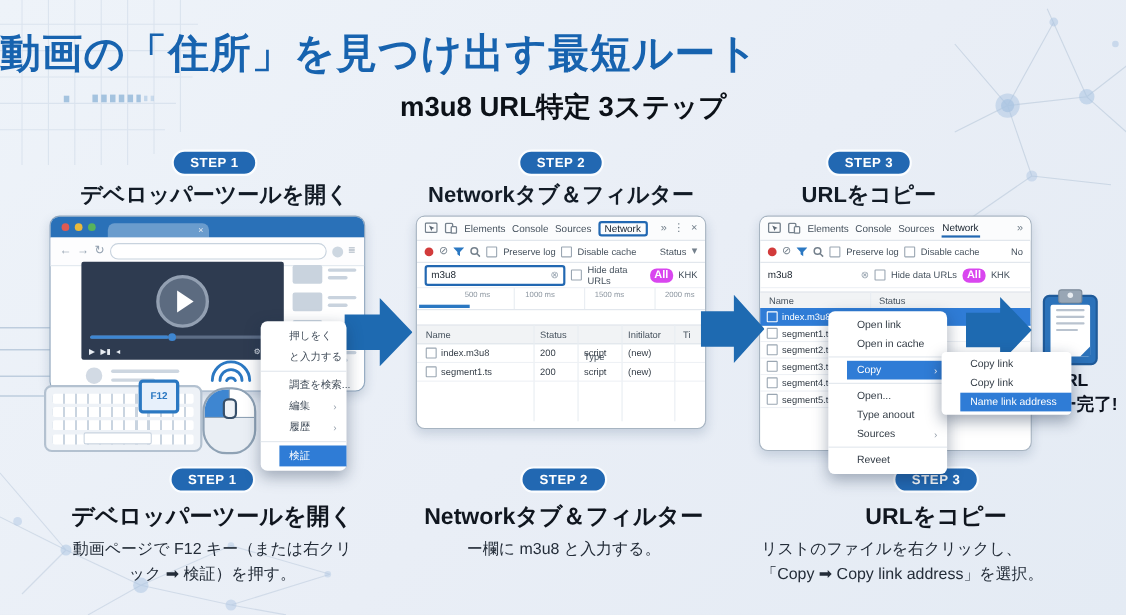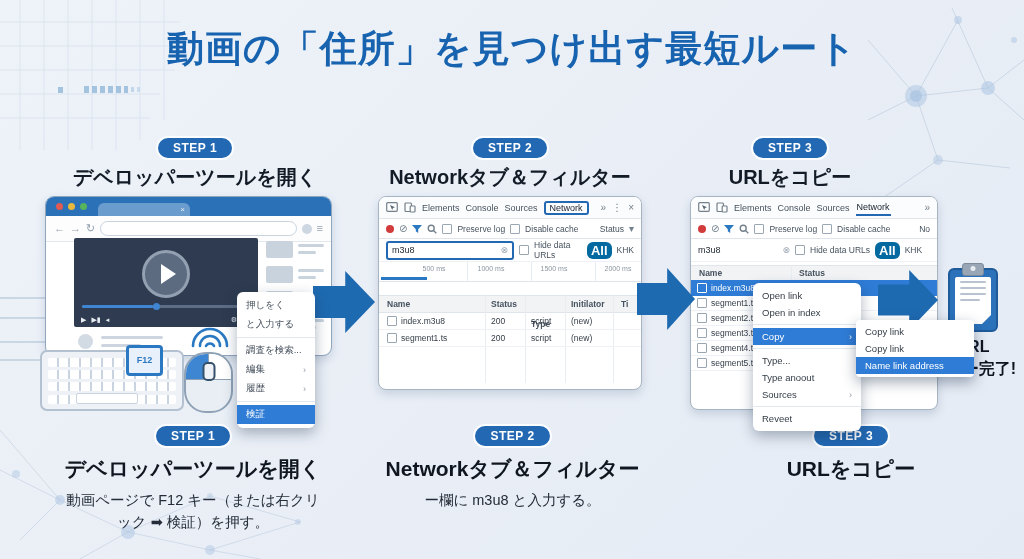--- a/index.html
+++ b/index.html
@@ -1,18 +1,18 @@
 <!DOCTYPE html>
 <html><head>
 <meta charset="utf-8">
 <style>
   html,body{margin:0;padding:0;background:#dfe5ec;}
   #canvas{position:relative;width:1024px;height:559px;background:linear-gradient(135deg,#eef3f9 0%,#e9eef6 55%,#e4ebf4 100%);overflow:hidden;font-family:"Liberation Sans","DejaVu Sans",sans-serif;}
   .bgdec{position:absolute;left:0;top:0;pointer-events:none;}
-  .title{position:absolute;top:24px;left:0;width:100%;text-align:center;font-size:37px;font-weight:bold;color:#1763af;letter-spacing:1px;}
+  .title{position:absolute;top:24px;left:0;width:100%;text-align:left;font-size:37px;font-weight:bold;color:#1763af;letter-spacing:1px;}
   .subtitle{position:absolute;top:80px;left:0;width:100%;text-align:center;font-size:25px;font-weight:bold;color:#0c1118;}
   .colhead{position:absolute;text-align:center;z-index:3;}
   .badge{display:inline-block;background:#2268b2;color:#fff;font-size:12px;font-weight:bold;padding:3px 15px;border-radius:14px;border:2px solid #fbfdff;letter-spacing:.5px;}
   .coltitle{font-size:20px;font-weight:bold;color:#121b26;margin-top:4px;white-space:nowrap;}
   
   .browser{position:absolute;left:45px;top:196px;width:285px;height:158px;background:#fff;border:1px solid #8fa6bd;border-radius:9px;box-shadow:0 4px 10px rgba(40,70,110,.18);z-index:2;}
   .b-bar{position:absolute;left:0;top:0;right:0;height:19px;background:#2a71b8;border-radius:8px 8px 0 0;}
   .tl{position:absolute;top:6px;width:7px;height:7px;border-radius:50%;}
   .tl.r{left:10px;background:#e05a52;}.tl.y{left:22px;background:#e8b93c;}.tl.g{left:34px;background:#57b35c;}
   .b-tab{position:absolute;left:52px;bottom:0;width:92px;height:13px;background:rgba(255,255,255,.30);border-radius:6px 6px 0 0;color:#e8eef5;font-size:8px;text-align:right;padding-right:5px;line-height:13px;box-sizing:border-box;}
@@ -27,21 +27,21 @@
   .vfill{position:absolute;left:0;top:0;bottom:0;width:42%;background:#3e86d1;border-radius:2px;}
   .vknob{position:absolute;left:42%;top:-2px;width:7px;height:7px;border-radius:50%;background:#3e86d1;}
   .vctrl{position:absolute;left:0;right:0;bottom:0;height:15px;display:flex;align-items:center;gap:5px;padding:0 7px;color:#e8edf3;font-size:7px;box-sizing:border-box;}
   .fsbox{width:7px;height:6px;border:1px solid #e8edf3;flex:0 0 auto;}
   .sbthumb{position:absolute;left:220px;width:27px;height:17px;background:#c9d3de;border-radius:2px;}
   .sbln{position:absolute;left:252px;width:26px;height:3px;background:#c9d3de;border-radius:2px;}
   .comavatar{position:absolute;left:32px;top:137px;width:15px;height:15px;border-radius:50%;background:#d2dae4;}
   .comln{position:absolute;height:3px;background:#cdd6e0;border-radius:2px;}
   
   .menu1{position:absolute;left:237px;top:292px;width:78px;background:#fff;border-radius:6px;box-shadow:0 5px 14px rgba(20,40,70,.35);padding:4px 0;z-index:10;font-size:9.5px;color:#414c59;}
-  .m-item{padding:3px 9px;white-space:nowrap;}
+  .m-item{padding:3px 9px;white-space:nowrap;margin-left:17px;}
   .m-flex{display:flex;justify-content:space-between;align-items:center;}
   .m-sep{height:1px;background:#e2e7ed;margin:3px 0;}
   .m-sel{background:#2f7cd6;color:#fff;}
   .m-sub{color:#8d98a5;font-size:9px;}
   .m-sel .m-sub{color:#fff;}
   
   .kb{position:absolute;left:40px;top:350px;width:140px;height:57px;background:#eef2f7;border:2px solid #b3c1d0;border-radius:7px;z-index:6;}
   .kbrow{position:absolute;left:6px;right:6px;height:9px;background:repeating-linear-gradient(90deg,#fff 0 9px,#c9d4e0 9px 11px);border-radius:2px;}
   .kbspace{position:absolute;left:34px;right:44px;bottom:5px;height:9px;background:#fff;border:1px solid #c9d4e0;border-radius:2px;}
   .f12{position:absolute;left:126px;top:345px;width:31px;height:25px;background:#e7f0fb;border:3px solid #2b78c2;border-radius:4px;z-index:7;color:#2b78c2;font-weight:bold;font-size:9px;text-align:center;line-height:25px;}
@@ -61,28 +61,28 @@
   .nettab-box{border:2px solid #2268b2;border-radius:3px;padding:0 4px;color:#16212d;}
   .nettab-ul{border-bottom:2px solid #2268b2;color:#16212d;padding:3px 1px 2px;}
   .dtic{color:#74808c;font-size:10px;line-height:1;}
   .mlauto{margin-left:auto;}
   .dtr2{position:absolute;left:0;top:22px;right:0;height:20px;border-bottom:1px solid #dfe5eb;display:flex;align-items:center;gap:5px;padding:0 7px;box-sizing:border-box;font-size:8.5px;color:#46525e;}
   .recdot{width:8px;height:8px;border-radius:50%;background:#d23b3b;flex:0 0 auto;}
   .cbx{width:8px;height:8px;border:1px solid #9aa6b2;border-radius:1px;background:#fff;display:inline-block;flex:0 0 auto;}
   .dtr3{position:absolute;left:0;top:42px;right:0;height:23px;display:flex;align-items:center;gap:5px;padding:0 7px;box-sizing:border-box;font-size:8.5px;color:#46525e;border-bottom:1px solid #eef1f5;}
   .filterbox{display:flex;align-items:center;justify-content:space-between;width:116px;height:15px;border:2px solid #2268b2;border-radius:3px;padding:0 4px;font-size:9px;color:#222b35;background:#fff;flex:0 0 auto;box-sizing:content-box;}
   .filterplain{display:flex;align-items:center;justify-content:space-between;width:92px;font-size:9px;color:#222b35;flex:0 0 auto;}
-  .allpill{background:#0369a1;color:#fff;border-radius:6px;padding:1px 4px;font-size:13px;font-weight:bold;}
+  .allpill{background:#d946ef;color:#fff;border-radius:6px;padding:1px 4px;font-size:10px;font-weight:bold;}
   .clearic{color:#9aa6b2;font-size:9px;}
   .dttl{position:absolute;left:0;top:65px;right:0;height:19px;border-bottom:1px solid #dfe5eb;font-size:7px;color:#8c96a0;}
   .tlb{position:absolute;top:3px;transform:translateX(-50%);white-space:nowrap;}
   .tlsep{position:absolute;top:0;bottom:0;width:1px;background:#e8edf2;}
   .wfbar{position:absolute;left:2px;bottom:1px;width:46px;height:3px;background:#2b78c2;}
   .dt2hd{position:absolute;left:0;top:98px;right:0;height:16px;background:#f1f3f5;border-top:1px solid #dfe5eb;border-bottom:1px solid #dfe5eb;font-size:8.5px;color:#46525e;}
-  .hc{position:absolute;top:3px;white-space:nowrap;font-weight:bold;}
+  .hc{position:absolute;top:3px;white-space:nowrap;}
   .dtrow{position:absolute;left:0;right:0;height:17px;border-bottom:1px solid #eef1f5;font-size:8.5px;color:#333c46;}
   .cellabs{position:absolute;top:4px;white-space:nowrap;}
   .cba{position:absolute;top:4px;width:8px;height:8px;border:1px solid #9aa6b2;border-radius:1px;background:#fff;}
   .colline{position:absolute;top:98px;bottom:6px;width:1px;background:#e8edf2;}
   .dt3hd{position:absolute;left:0;top:68px;right:0;height:15px;background:#f1f3f5;border-top:1px solid #dfe5eb;border-bottom:1px solid #dfe5eb;font-size:8.5px;color:#46525e;}
   .dt3row{position:absolute;left:0;right:0;height:15px;border-bottom:1px solid #eef1f5;font-size:8.5px;color:#333c46;}
   .dt3row .cba{top:3px;}
   .dt3row.sel{background:#2f7cd6;color:#fff;border-bottom-color:#2f7cd6;}
   .dt3row.sel .cba{border-color:#fff;background:transparent;}
   .dt3line{position:absolute;left:100px;top:68px;bottom:28px;width:1px;background:#e8edf2;}
@@ -149,20 +149,21 @@
       <circle cx="60" cy="500" r="5" opacity="0.5"></circle>
         <circle cx="128" cy="532" r="7" opacity="0.5"></circle>
         <circle cx="210" cy="550" r="5" opacity="0.45"></circle>
         <circle cx="16" cy="474" r="4" opacity="0.45"></circle>
         <circle cx="298" cy="522" r="3" opacity="0.4"></circle>
         <circle cx="210" cy="496" r="3" opacity="0.4"></circle>
     </g>
   </svg>
 
   <div class="title">動画の「住所」を見つけ出す最短ルート</div>
+  <div class="subtitle">m3u8 URL特定 3ステップ</div>
 
   <div class="colhead" style="left:35px;top:136px;width:320px;">
     <span class="badge">STEP 1</span>
     <div class="coltitle">デベロッパーツールを開く</div>
   </div>
   <div class="colhead" style="left:368px;top:136px;width:284px;">
     <span class="badge">STEP 2</span>
     <div class="coltitle">Networkタブ＆フィルター</div>
   </div>
   <div class="colhead" style="left:660px;top:136px;width:260px;">
@@ -410,28 +411,28 @@
       <span class="cellabs" style="left:20px;top:3px;">segment4.ts</span>
     </div>
     <div class="dt3row" style="top:158px;">
       <span class="cba" style="left:6px;"></span>
       <span class="cellabs" style="left:20px;top:3px;">segment5.ts</span>
     </div>
   </div>
 
   <div class="menu3">
     <div class="m-item">Open link</div>
-    <div class="m-item">Open in index</div>
+    <div class="m-item">Open in cache</div>
     <div class="m-sep"></div>
     <div class="m-item m-flex m-sel">
         <span>Copy</span>
         <span class="m-sub">›</span>
       </div>
     <div class="m-sep"></div>
-    <div class="m-item">Type...</div>
+    <div class="m-item">Open...</div>
     <div class="m-item">Type anoout</div>
     <div class="m-item m-flex">
         <span>Sources</span>
         <span class="m-sub">›</span>
       </div>
     <div class="m-sep"></div>
     <div class="m-item">Reveet</div>
   </div>
   <div class="submenu3">
     <div class="m-item">Copy link</div>
@@ -467,15 +468,19 @@
   <div class="botcol" id="bot2" style="left:355px;top:424px;width:315px;">
     <span class="badge">STEP 2</span>
     <div class="bottitle">Networkタブ＆フィルター</div>
     <div class="botdesc">
       <div>ー欄に m3u8 と入力する。</div>
     </div>
   </div>
   <div class="botcol" id="bot3" style="left:686px;top:424px;width:330px;">
     <span class="badge">STEP 3</span>
     <div class="bottitle">URLをコピー</div>
+    <div class="botdesc">
+      <div>リストのファイルを右クリックし、</div>
+      <div>「Copy ➡ Copy link address」を選択。</div>
+    </div>
   </div>
 
 </div>
 
 </body></html>

